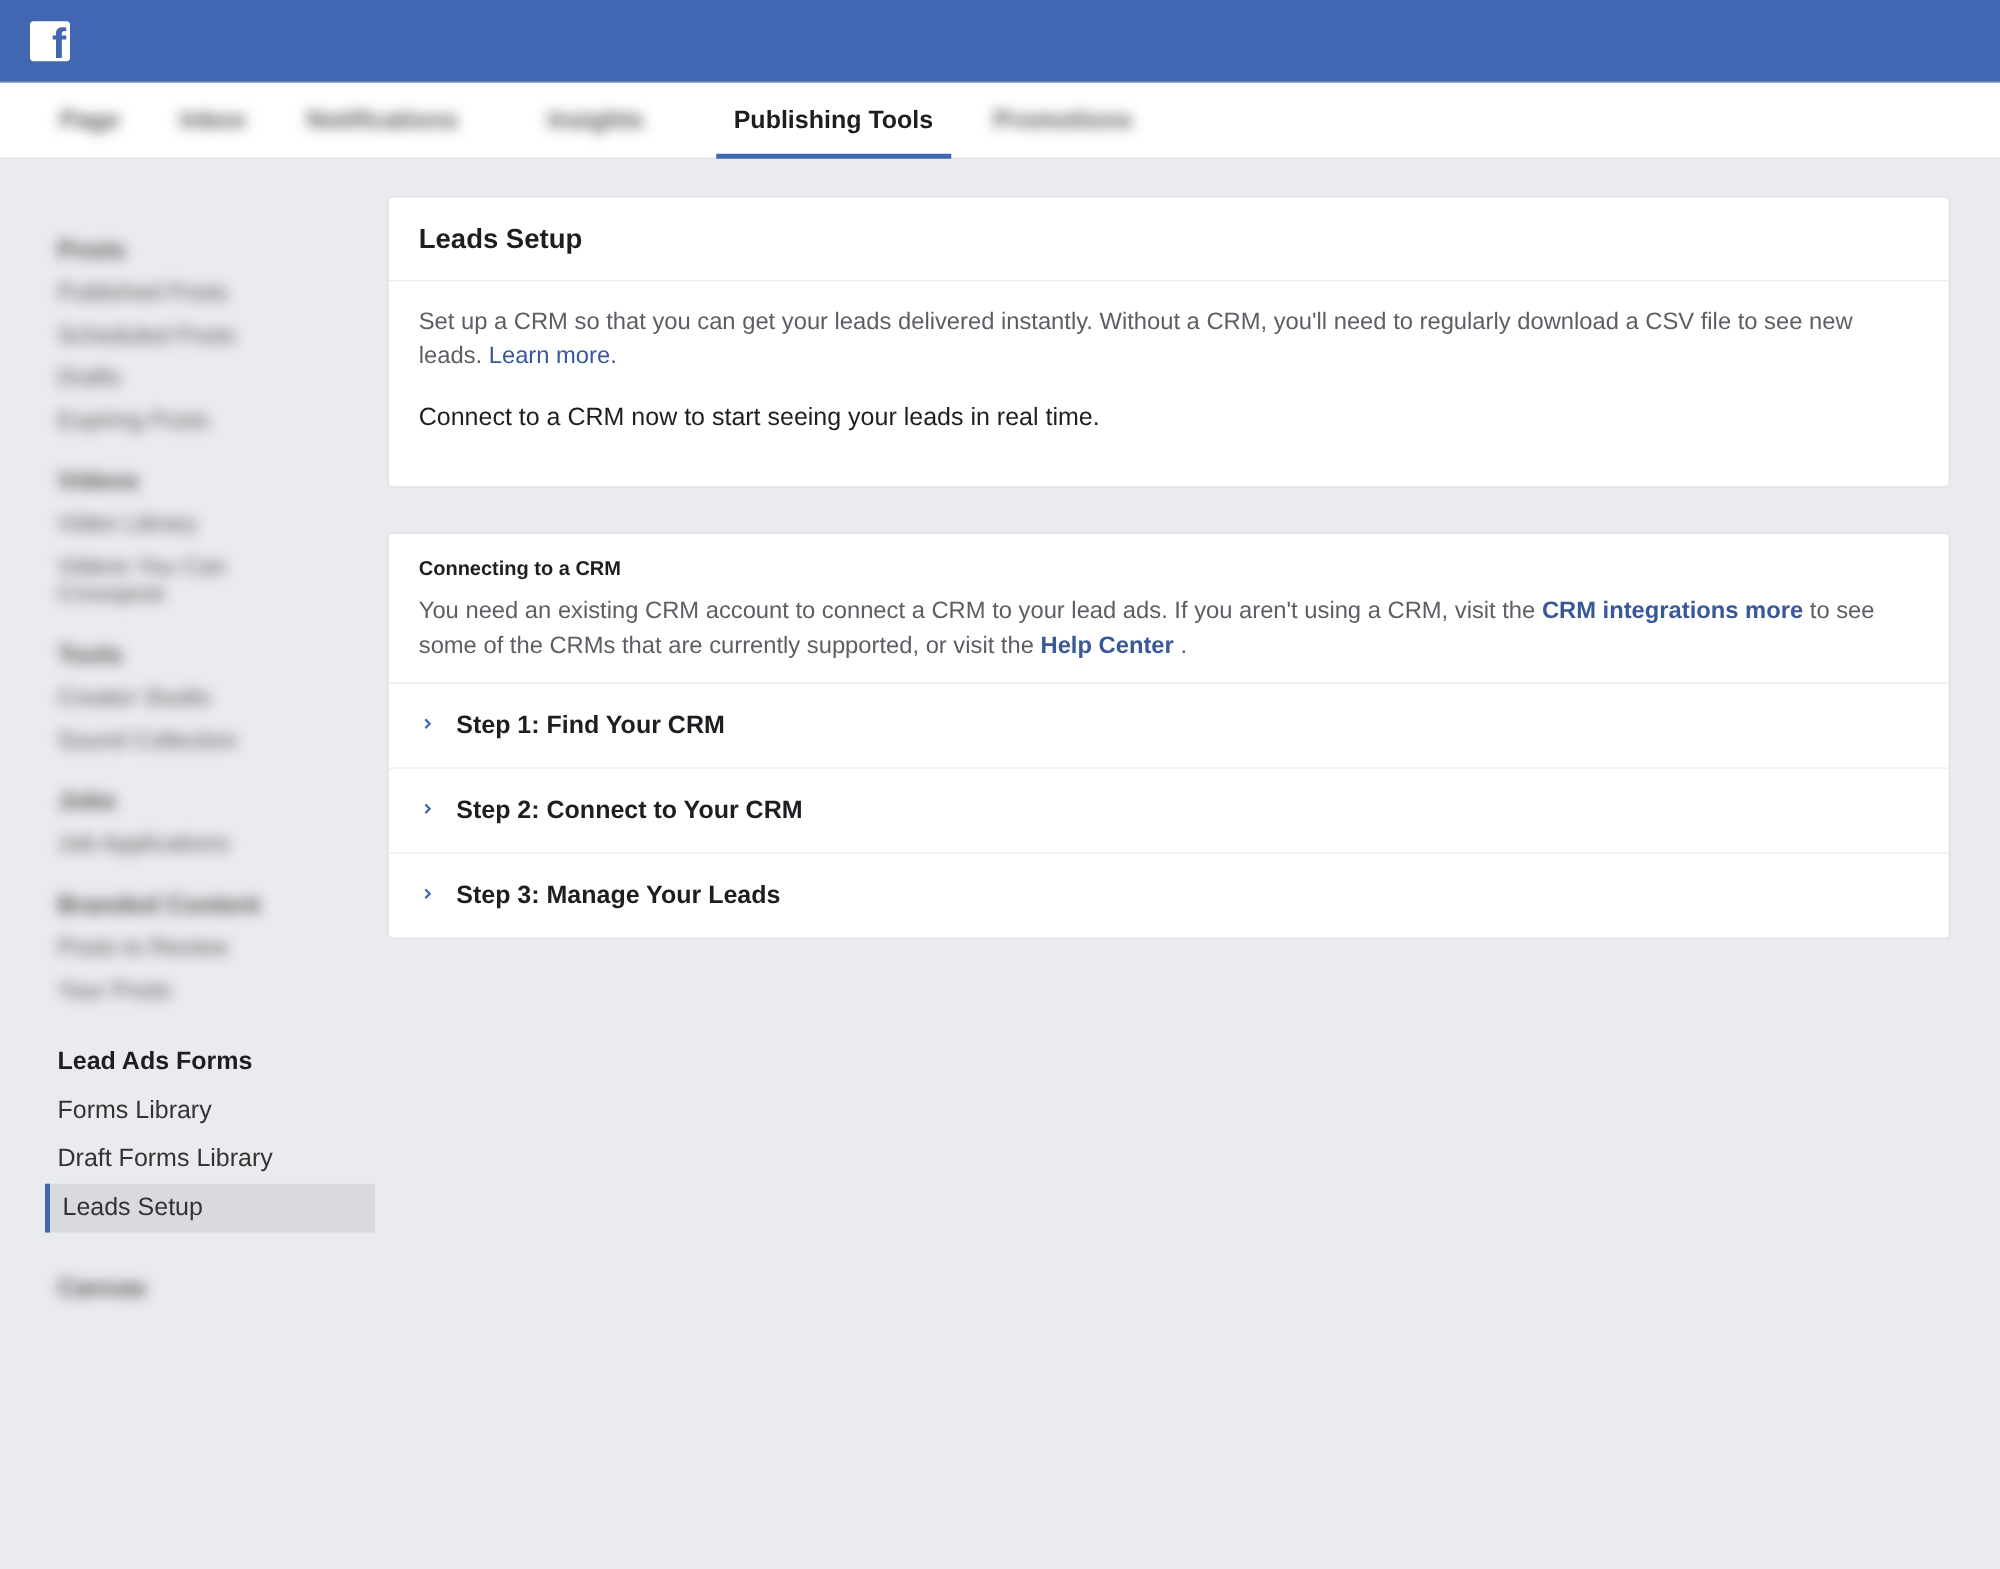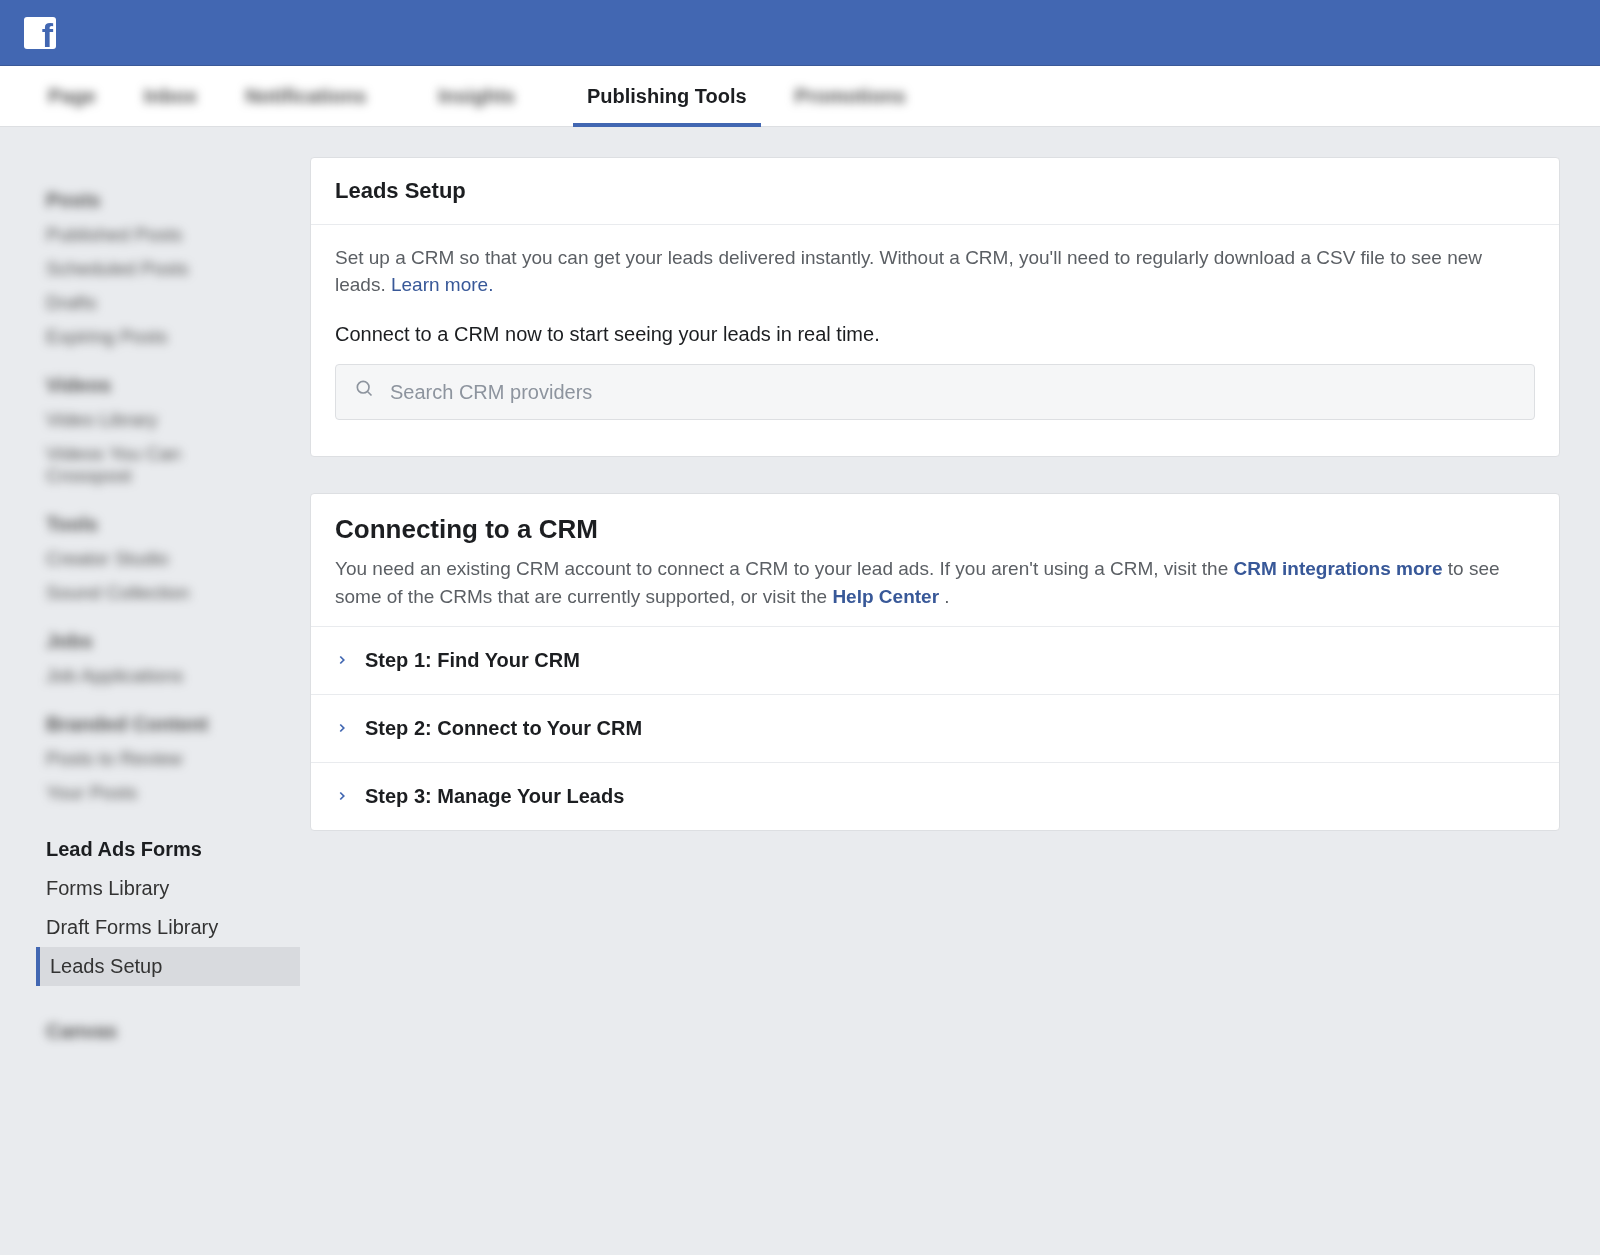--- a/index.html
+++ b/index.html
@@ -111,21 +111,21 @@
     border-radius:4px;
     margin-bottom:36px;
   }
   .card-title {
     font-size:22px;
     font-weight:700;
     padding:20px 24px;
     border-bottom:1px solid #e9ebee;
   }
   .card-body {
-    padding:20px 24px 36px 24px;
+    padding:20px 24px 25px 24px;
     font-size:19px;
     color:#5b5f64;
     line-height:1.4;
   }
   .link { color:#385898; cursor:pointer; }
   .subhead {
     font-size:20px;
     color:#1c1e21;
     margin: 22px 0 16px 0;
   }
@@ -218,35 +218,26 @@
 
   <div class="main">
 
     <div class="card">
       <div class="card-title">Leads Setup</div>
       <div class="card-body">
         <span>Set up a CRM so that you can get your leads delivered instantly. Without a CRM, you'll need to regularly download a CSV file to see new leads. </span><span class="link">Learn more.</span>
 
         <div class="subhead">Connect to a CRM now to start seeing your leads in real time.</div>
 
-        <div class="searchwrap">
-          <span>
-            <svg viewBox="0 0 24 24" fill="none" stroke="#8d949e" stroke-width="2">
-              <circle cx="11" cy="11" r="7"></circle>
-              <line x1="21" y1="21" x2="16.5" y2="16.5"></line>
-            </svg>
-          </span>
-          <input type="text" placeholder="Search CRM providers" style="">
-        </div>
       </div>
     </div>
 
     <div class="card">
       <div style="padding:20px 24px 16px 24px">
-        <div style="font-size:26px;font-weight:700;margin-bottom:10px;">Connecting to a CRM</div>
+        <div style="font-size:16px;font-weight:700;margin-bottom:10px;">Connecting to a CRM</div>
         <div style="font-size:19px;color:#5b5f64;line-height:1.45;">
           <span>You need an existing CRM account to connect a CRM to your lead ads. If you aren't using a CRM, visit the </span><span class="link" style="font-weight:600">CRM integrations more</span><span> to see some of the CRMs that are currently supported, or visit the </span><span class="link" style="font-weight:600">Help Center</span><span> .</span>
         </div>
       </div>
       <div class="steps">
         <div class="step-row">
           <span class="chev">
             <svg viewBox="0 0 24 24" fill="none" stroke="#4267b2" stroke-width="3">
                 <polyline points="9 6 15 12 9 18"></polyline>
               </svg>

